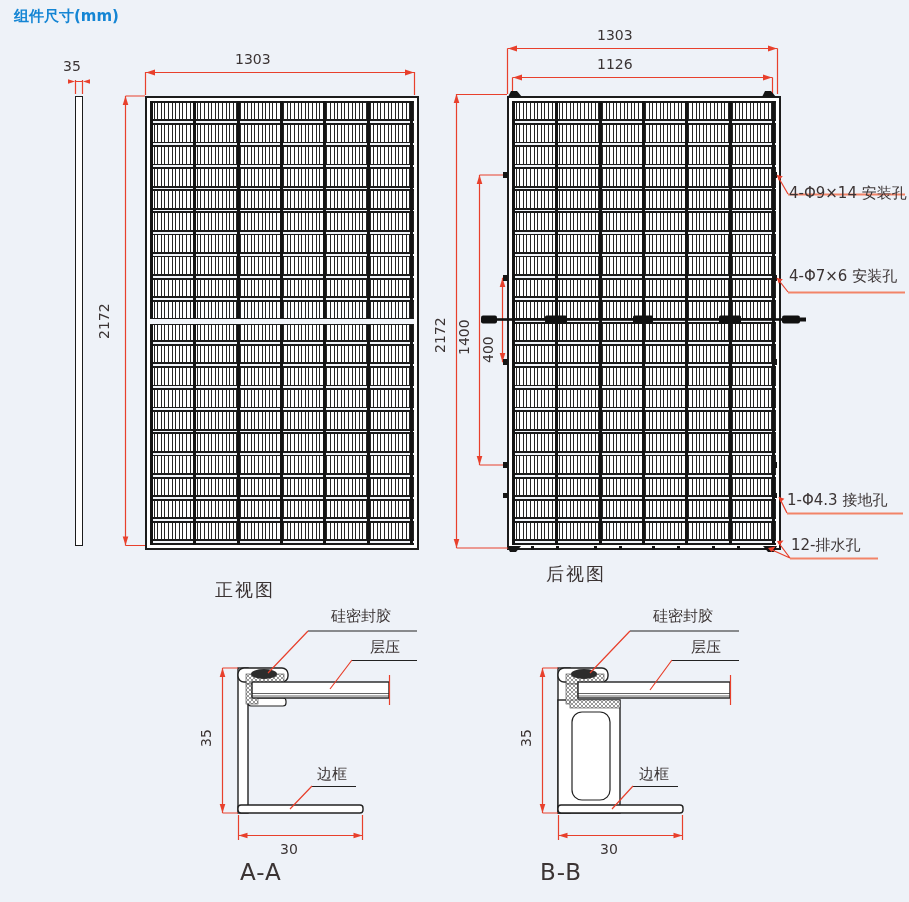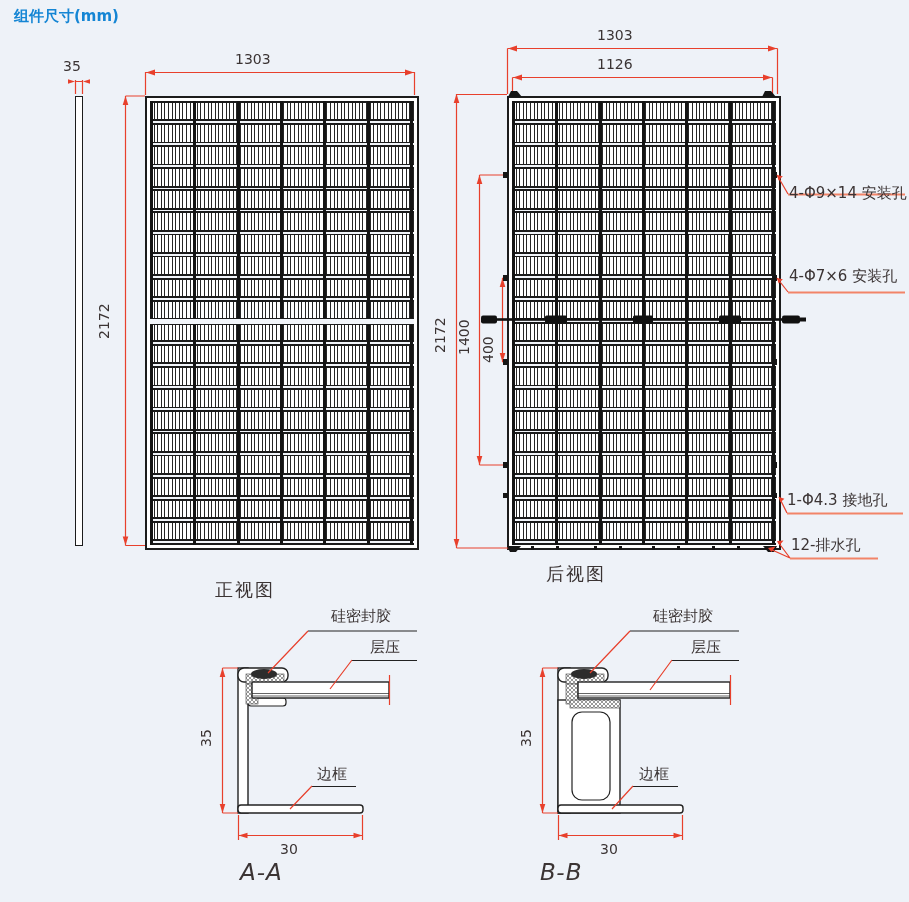--- a/index.html
+++ b/index.html
@@ -2,21 +2,21 @@
 <html><head>
 <meta charset="utf-8">
 <style>
   html,body{margin:0;padding:0;background:#eef2f8;}
   #canvas{position:relative;width:909px;height:902px;background:#eef2f8;
           font-family:"DejaVu Sans","Liberation Sans",sans-serif;overflow:hidden;}
   .txt{position:absolute;color:#3b3434;font-size:14px;white-space:nowrap;line-height:1.1;}
   .ctr{}
   .cjk{font-size:15px;}
   .viewlabel{font-size:18px;letter-spacing:2px;}
-  .seclabel{font-size:23px;letter-spacing:1px;font-style:italic;}
+  .seclabel{font-size:23px;letter-spacing:1px;}
   .vtext{writing-mode:vertical-rl;transform:rotate(180deg);height:60px;width:16px;text-align:center;}
   .title{font-size:15px;font-weight:bold;color:#1485d4;}
   .panel{position:absolute;background:#fff;border:2px solid #1c1c1c;}
   .cells{position:absolute;left:3px;top:3px;right:3px;bottom:3px;background-color:#fff;
     background-image:
       repeating-linear-gradient(90deg,#141414 0px,#141414 3px,transparent 3px,transparent 43.33px),
       repeating-linear-gradient(180deg,#1b1b1b 0px,#1b1b1b 1.8px,transparent 1.8px,transparent 18.4px,#1b1b1b 18.4px,#1b1b1b 20.2px,#f2f5fa 20.2px,#f2f5fa 22.1px),
       repeating-linear-gradient(90deg,#262626 0px,#262626 1px,#ffffff 1px,#ffffff 3.6px);}
   .middiv{position:absolute;left:0;right:0;top:217px;height:5px;background:#f2f5fa;
           border-top:1.6px solid #1b1b1b;border-bottom:1.6px solid #1b1b1b;}

